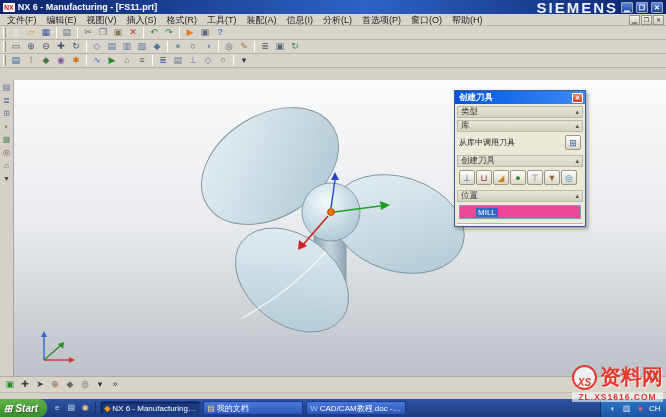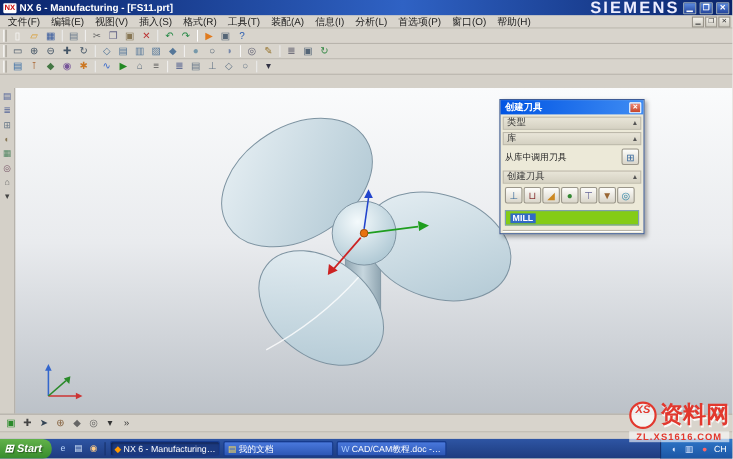--- a/index.html
+++ b/index.html
@@ -67,22 +67,22 @@
   .libtext{font-size:8px;color:#222;}
   .libbtn{width:16px;height:15px;background:linear-gradient(#fdfdfb,#d9d5c9);border:1px solid #9a968a;
     border-radius:2px;font-size:9px;line-height:14px;text-align:center;color:#35679c;}
   .strow{display:flex;gap:1px;padding:3px 4px;}
   .stbtn{width:16px;height:15px;background:linear-gradient(#fdfdfb,#dad6ca);border:1px solid #9a968a;
     border-radius:2px;font-size:9px;line-height:14px;text-align:center;}
   .locrow{display:flex;align-items:center;padding:3px 4px;gap:3px;}
   .loclabel{font-size:8.5px;flex:none;}
   .locrow .combo{flex:1;margin:0;}
   .locrow .combo .val{font-size:7px;}
-  .nameinput{margin:3px 4px 4px 4px;height:14px;background:#84cc16;border:1px solid #7f9db9;
-    display:flex;align-items:center;padding-left:4px;font-weight:bold;}
+  .nameinput{margin:3px 4px 4px 4px;height:14px;background:#ec4899;border:1px solid #7f9db9;
+    display:flex;align-items:center;padding-left:16px;}
   .selected{background:#316ac5;color:#fff;font-size:8px;padding:0 2px;}
   .dlg-div{height:2px;margin:1px 2px;border-top:1px solid #b8b4a8;border-bottom:1px solid #fff;}
   .dlg-buttons{display:flex;justify-content:center;gap:4px;padding:4px 0 6px 0;}
   .btn{min-width:34px;height:15px;background:linear-gradient(#fefefe,#e0ddd0);border:1px solid #8e8a7e;
     border-radius:2px;font-size:8.5px;line-height:13px;text-align:center;padding:0 3px;}
   .btn.primary{border:1px solid #30508c;box-shadow:0 0 0 1px #9db8e0 inset;}
 
   
   .bottombar{position:absolute;left:0;top:376px;width:666px;height:16px;background:#d8d4cc;
     border-top:1px solid #b0aca4;display:flex;align-items:center;padding:0 3px;gap:1px;}
@@ -104,21 +104,21 @@
   .tbtn.active{background:#1c3a80;box-shadow:inset 1px 1px 2px rgba(0,0,0,.5);}
   .tbtn .lbl{overflow:hidden;text-overflow:ellipsis;}
   .tray{margin-left:auto;height:18px;background:linear-gradient(#2e76c8,#1c56a4);border-left:1px solid #16306a;
     display:flex;align-items:center;gap:3px;padding:0 6px;flex:none;}
   .tri{width:11px;height:11px;font-size:8px;line-height:11px;text-align:center;color:#eef;}
 
   
   .watermark{position:absolute;right:3px;bottom:15px;z-index:30;}
   .wm-row{display:flex;align-items:center;gap:3px;}
   .wm-logo{width:25px;height:25px;border:2px solid #e2382e;border-radius:50%;color:#e2382e;
-    font-style:italic;font-weight:bold;font-size:10px;display:flex;align-items:flex-start;justify-content:center;
+    font-style:italic;font-weight:bold;font-size:10px;display:flex;align-items:flex-end;justify-content:center;
     background:rgba(255,255,255,.75);}
   .wm-title{font-size:21px;font-weight:bold;color:#e2382e;text-shadow:1px 1px 0 rgba(255,255,255,.85);}
   .wm-url{font-size:8.5px;font-weight:bold;color:#e2382e;letter-spacing:1px;text-align:center;
     background:rgba(255,255,255,.6);margin-top:1px;}
 </style>
 </head>
 <body>
 
 <div id="app">
 
@@ -304,20 +304,24 @@
       <div class="strow" id="subtype-row">
           <span class="stbtn" style="color: rgb(51, 102, 153);">⊥</span>
           <span class="stbtn" style="color: rgb(136, 51, 51);">⊔</span>
           <span class="stbtn" style="color: rgb(204, 136, 34);">◢</span>
           <span class="stbtn" style="color: rgb(51, 136, 51);">●</span>
           <span class="stbtn" style="color: rgb(102, 102, 153);">⊤</span>
           <span class="stbtn" style="color: rgb(153, 102, 51);">▼</span>
           <span class="stbtn" style="color: rgb(51, 136, 170);">◎</span>
         </div>
 
+      <div class="sec">
+        <span>位置</span>
+        <span class="chev">▴</span>
+      </div>
 
       <div class="nameinput">
         <span class="selected">MILL</span>
       </div>
 
       <div class="dlg-div"></div>
     </div>
   </div>
 
   <div class="bottombar" id="bottombar">

